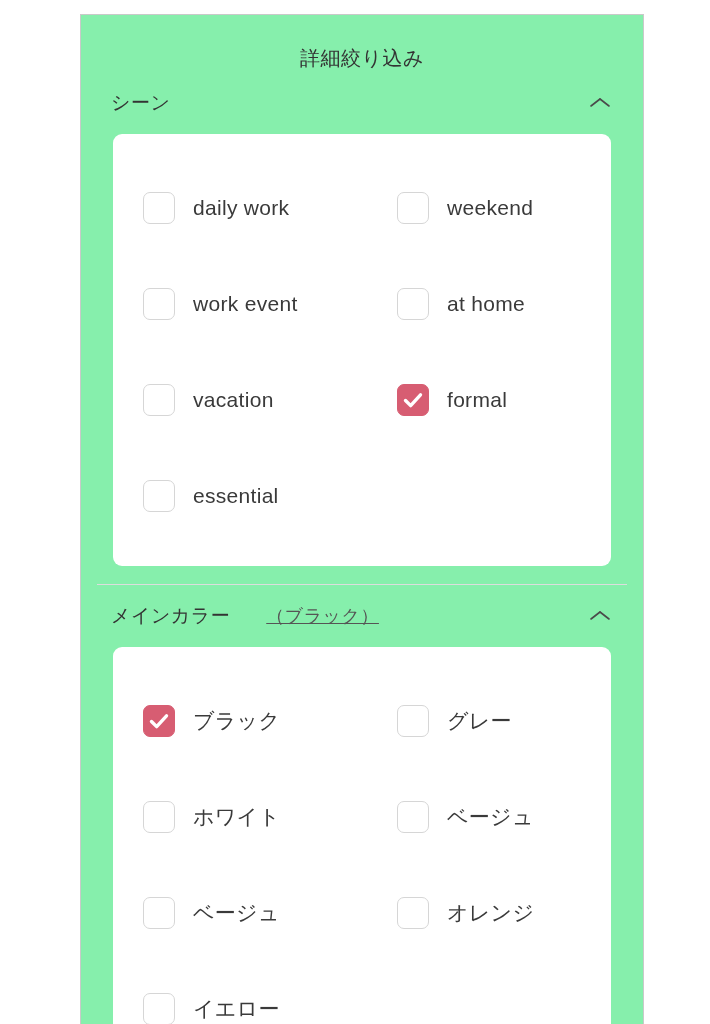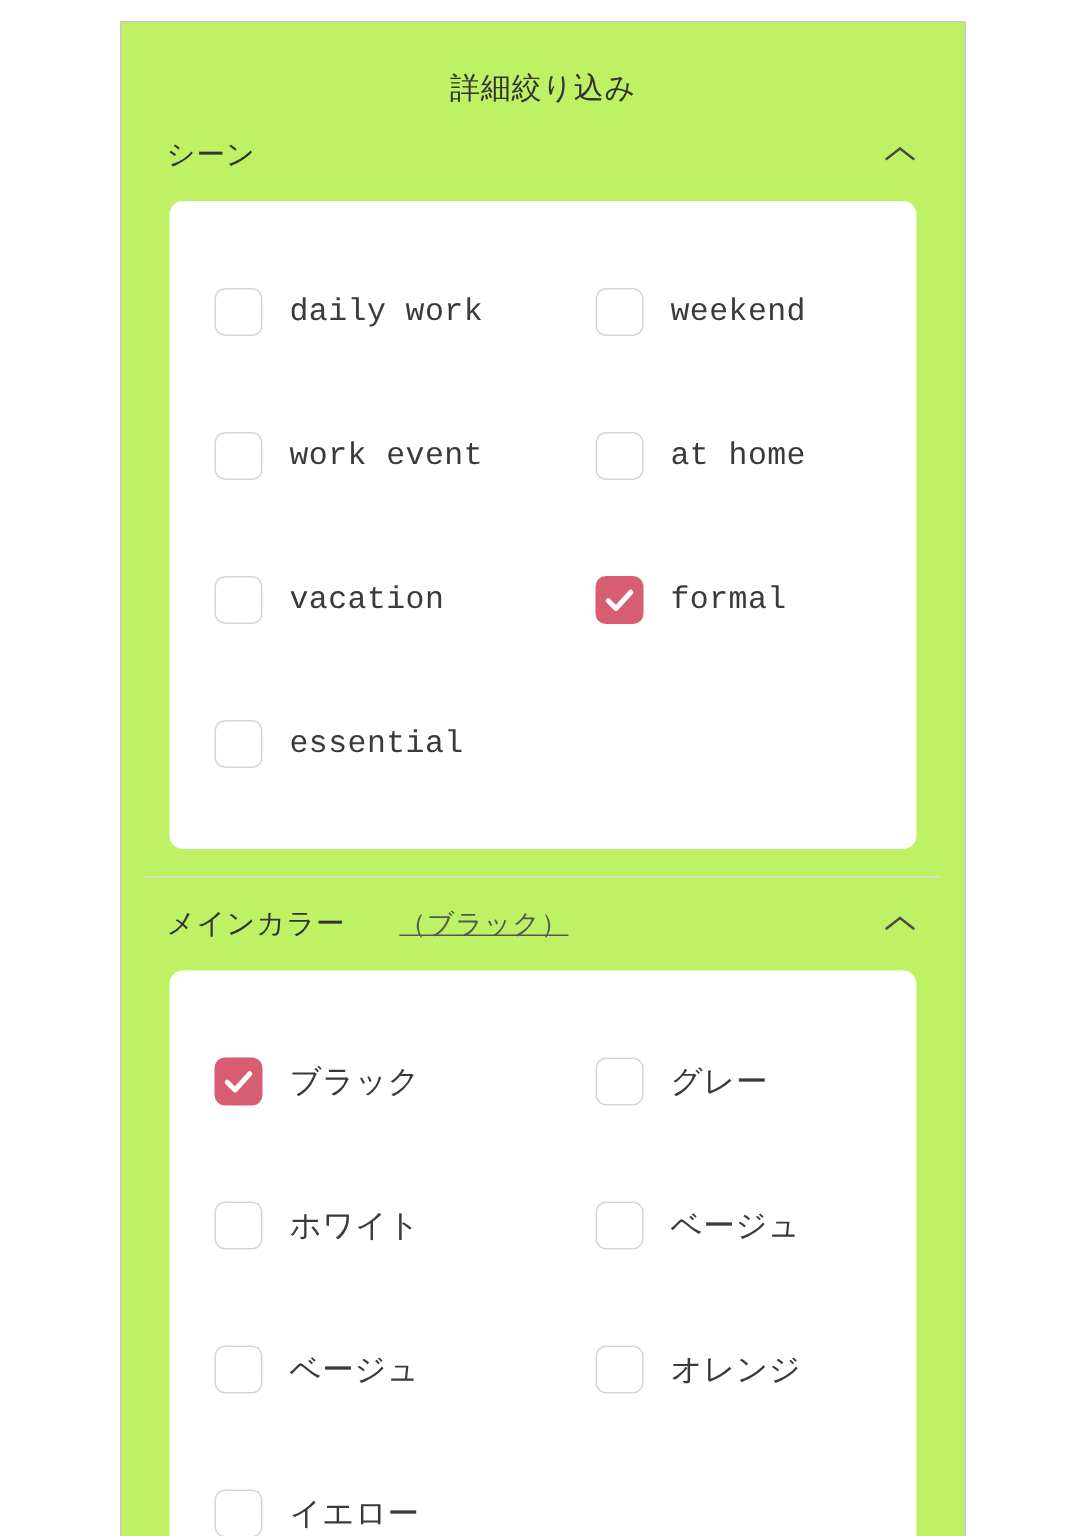--- a/index.html
+++ b/index.html
@@ -23,21 +23,21 @@
     background: #ffffff;
   }
 
   
   .filter-panel {
     position: absolute;
     left: 80px;
     top: 14px;
     width: 564px;
     height: 1010px;
-    background: #bef264;
+    background: #86efac;
     border-left: 1px solid #c9c9c9;
     border-right: 1px solid #c9c9c9;
     border-top: 1px solid #c9c9c9;
     box-sizing: border-box;
     overflow: hidden;
   }
 
   .panel-title {
     margin: 0;
     padding-top: 30px;
@@ -94,21 +94,20 @@
     stroke-width: 1.6;
     stroke-linecap: round;
   }
 
   
   .option-card {
     margin: 0 32px;
     background: #ffffff;
     border-radius: 9px;
     padding: 26px 0 22px 0;
-    font-family: Liberation Mono, monospace;
   }
   .option-grid {
     display: grid;
     grid-template-columns: 254px 1fr;
     row-gap: 0;
   }
   .option-row-cell {
     height: 96px;
     display: flex;
     align-items: center;

